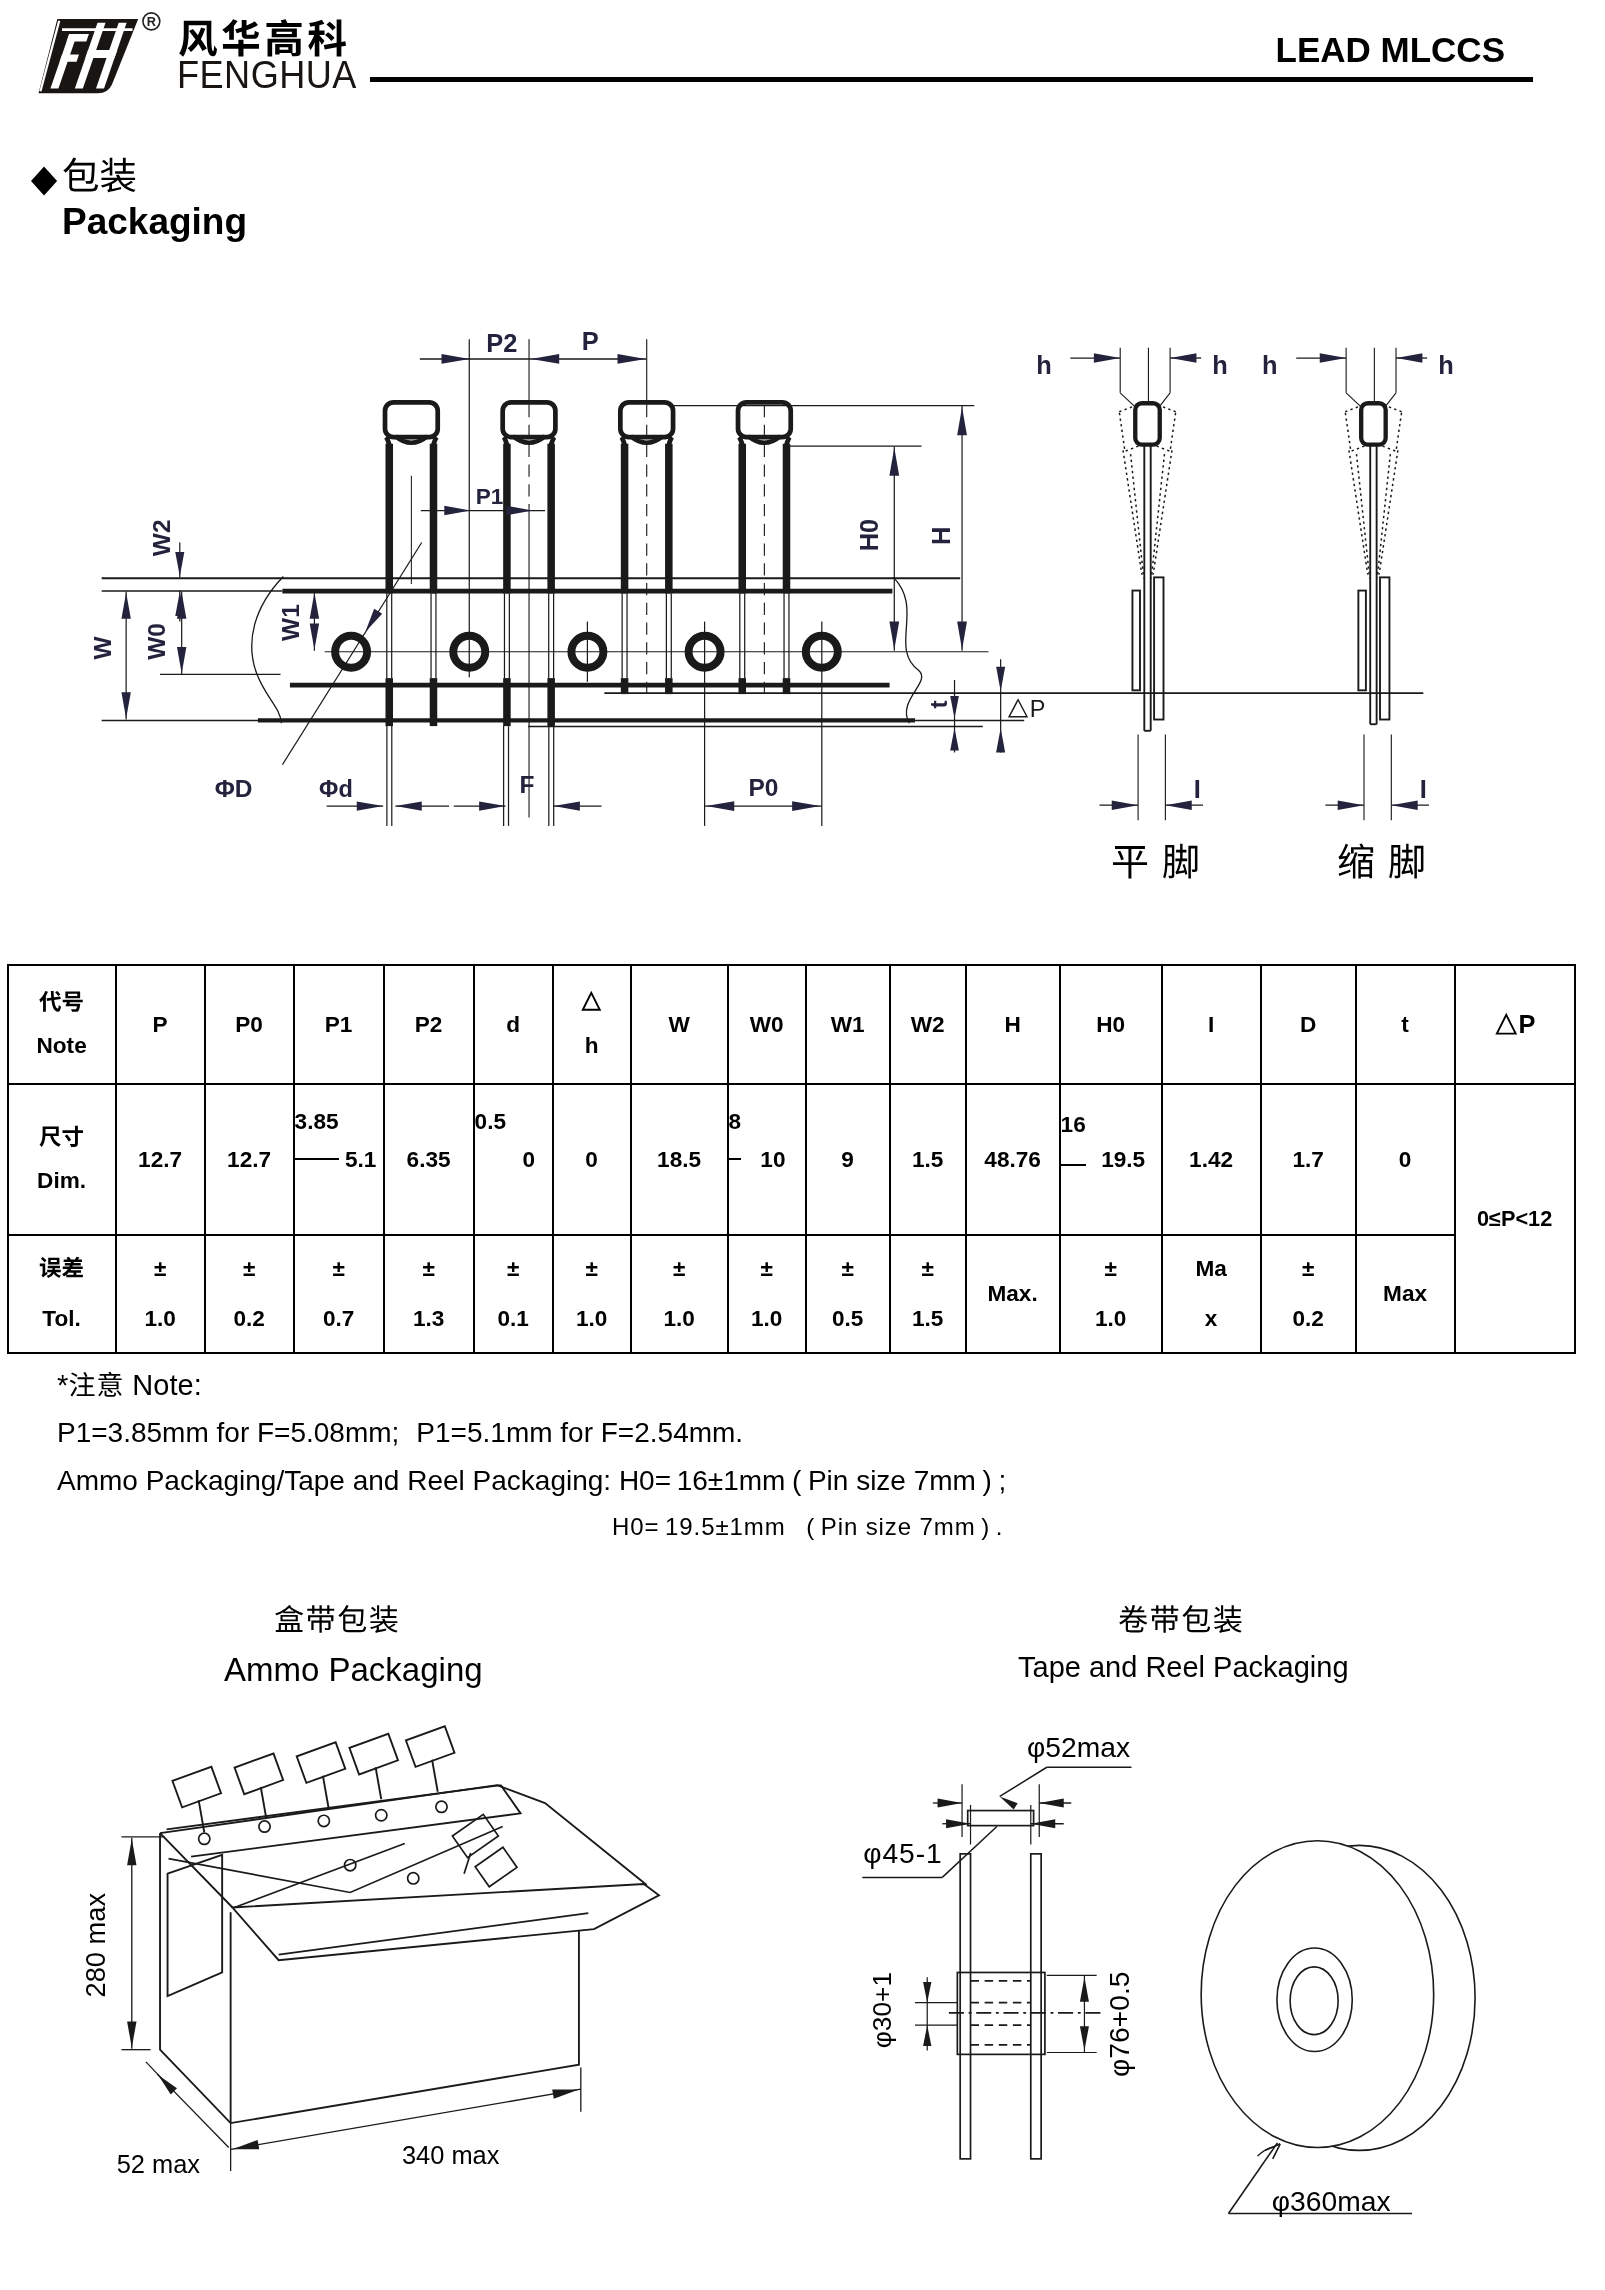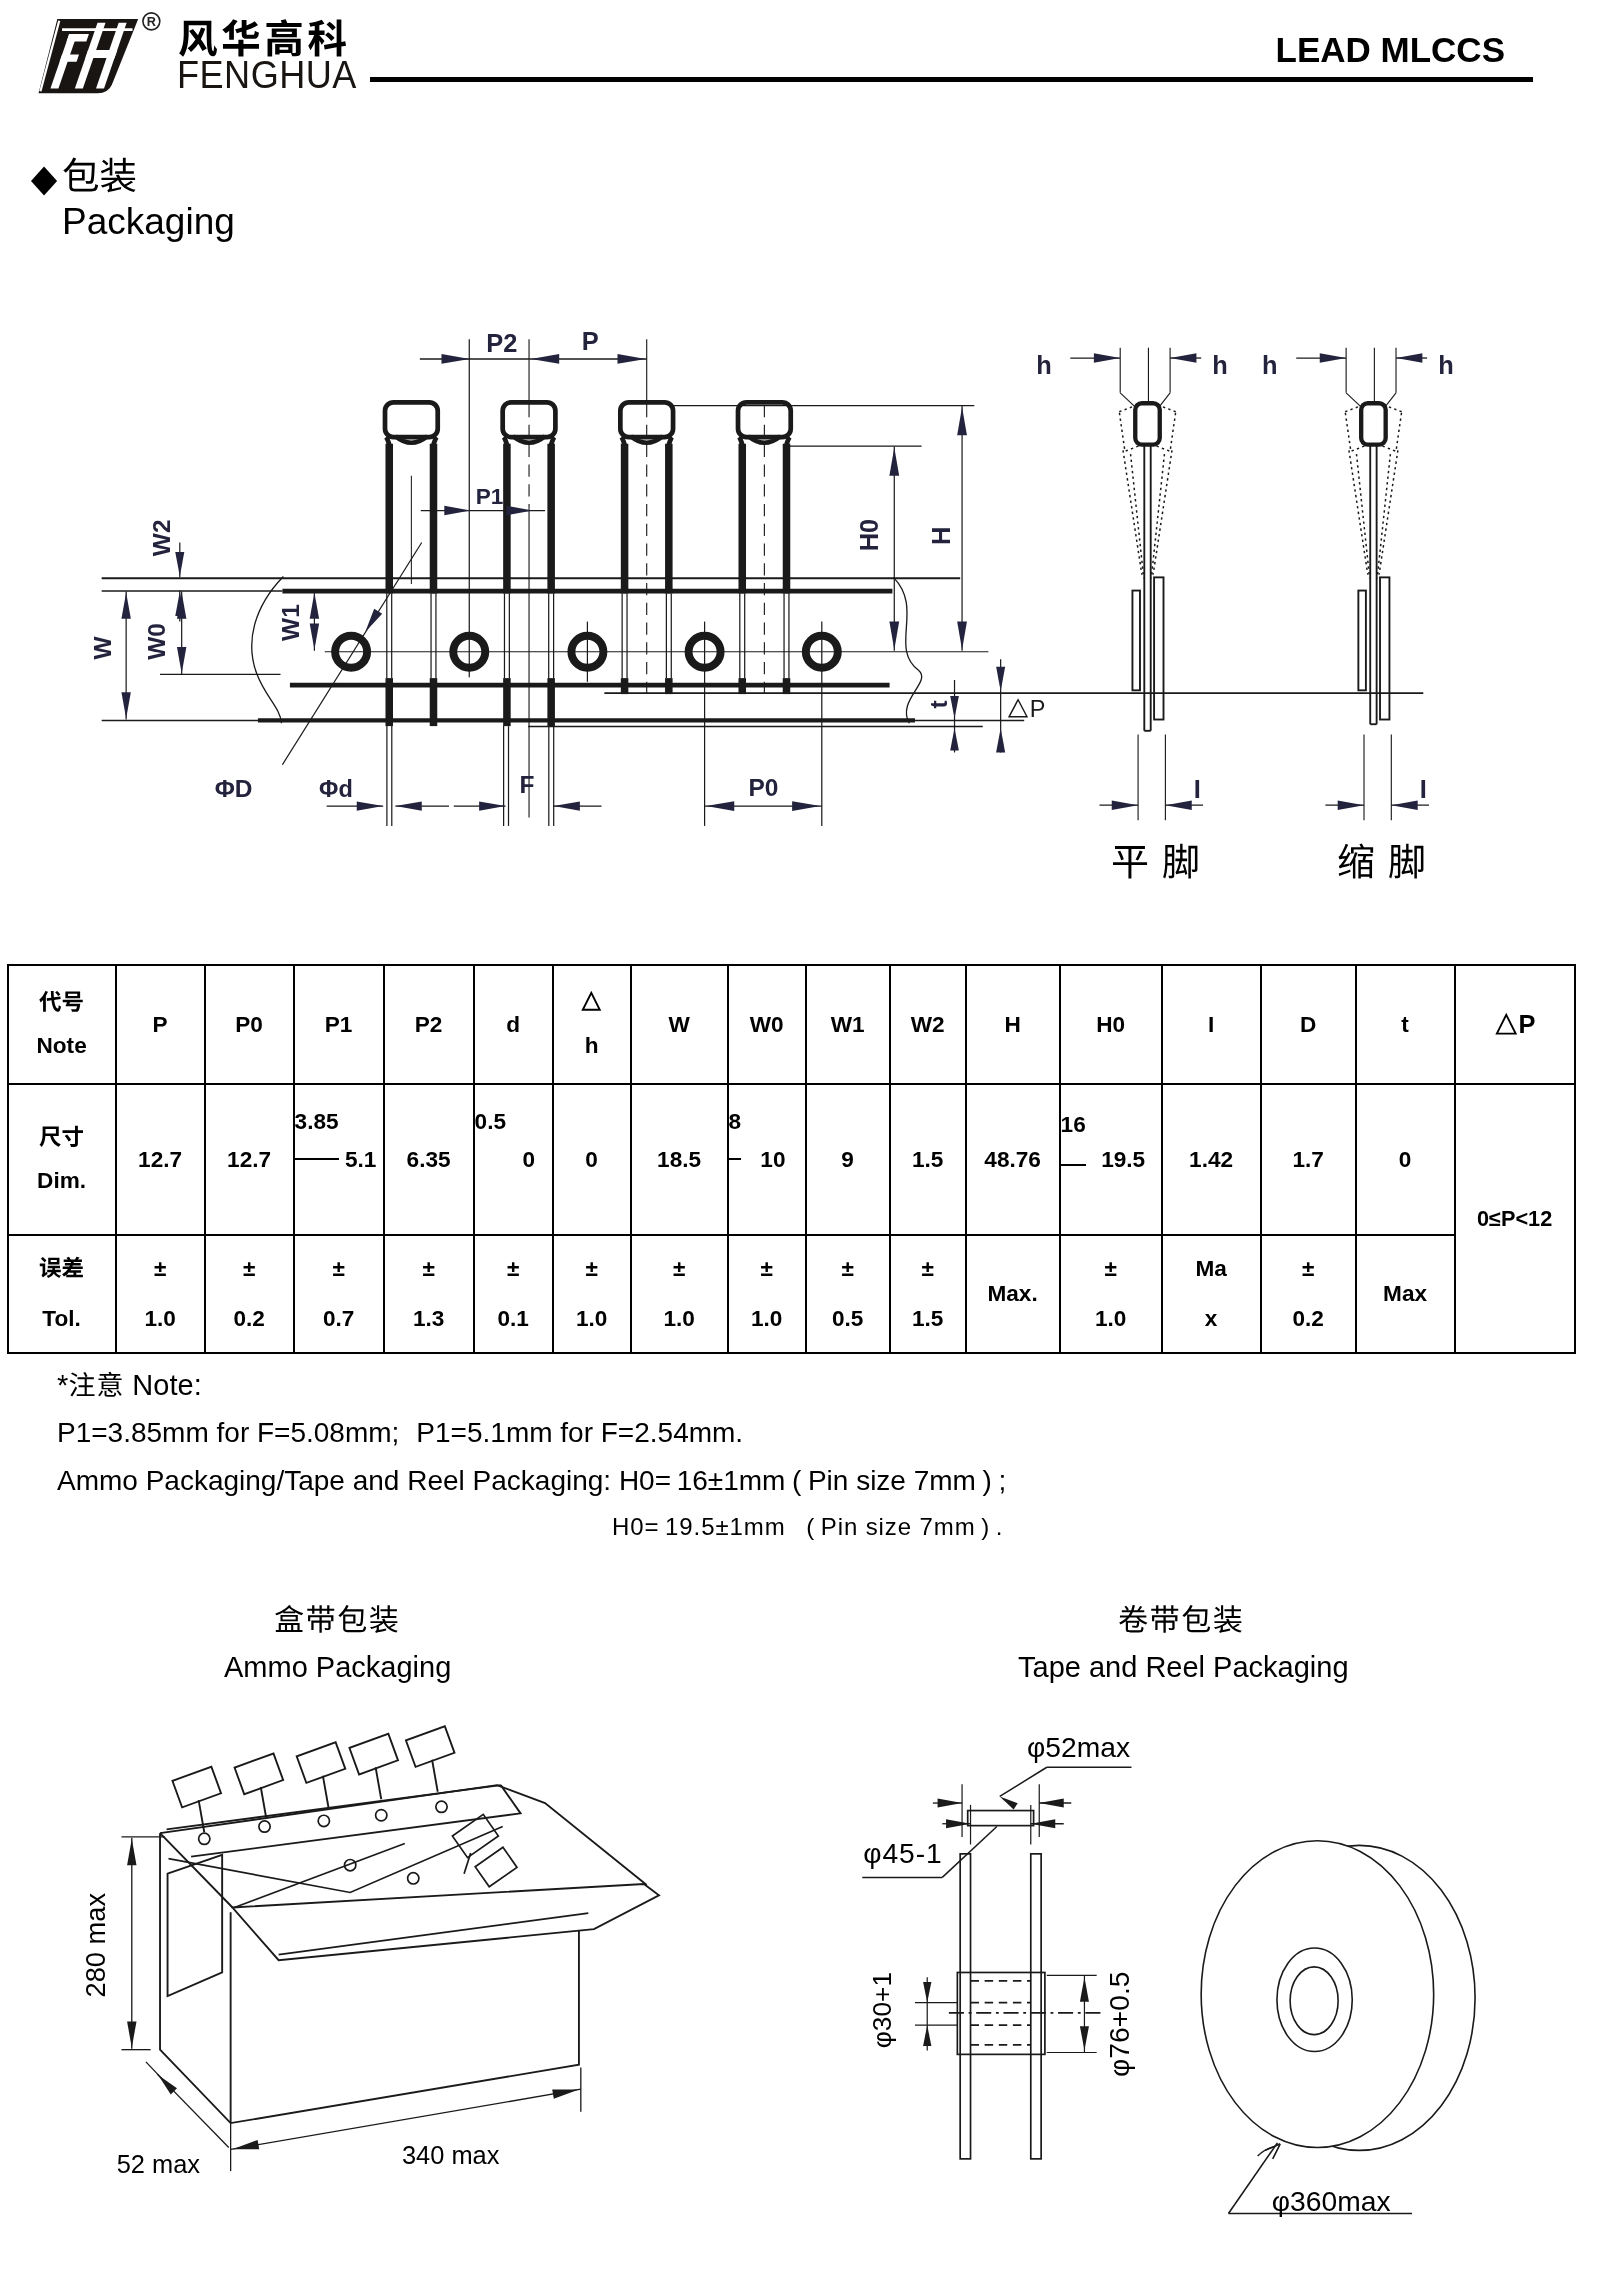--- a/index.html
+++ b/index.html
@@ -77,21 +77,21 @@
 
 <svg class="abs" style="left:31px;top:166px" width="27" height="30" viewBox="0 0 30 32">
     <polygon points="14.5,0 29,16 14.5,32 0,16" fill="#000"></polygon>
   </svg>
 
 <svg style="position:absolute;left:62px;top:156px;overflow:visible" width="75" height="38" fill="#000" viewBox="0 0 80 40">
     <use href="#gr5305" transform="translate(0.0,35.20) scale(0.04000,-0.04000)"></use>
     <use href="#gr88c5" transform="translate(40.0,35.20) scale(0.04000,-0.04000)"></use>
   </svg>
 
-<div class="abs" style="left:62px;top:202px;font-size:37px;font-weight:400;line-height:1.1">Packaging</div>
+<div class="abs" style="left:62px;top:202px;font-size:37px;font-weight:700;line-height:1.1">Packaging</div>
 
 <svg style="position:absolute;left:0;top:0" width="1605" height="942" viewBox="0 0 1705 1000">
     <g>
       <line x1="108.0" y1="614.0" x2="1020.0" y2="614.0" stroke="#1a1a1a" stroke-width="2.0"></line>
     </g>
     <g>
       <line x1="108.0" y1="627.5" x2="300.0" y2="627.5" stroke="#1a1a1a" stroke-width="1.5"></line>
       <line x1="300.0" y1="627.5" x2="948.0" y2="627.5" stroke="#1a1a1a" stroke-width="5.0"></line>
     </g>
     <g>
@@ -613,21 +613,21 @@
 
 <div class="abs" style="left:612px;top:1515px;font-size:24px;line-height:1;letter-spacing:0.9px">H0<span style="letter-spacing:6.6px">=</span>19.5±1mm &nbsp;<span style="padding:0 5.6px">(</span>Pin size 7mm<span style="padding:0 5.6px">)</span>.</div>
 
 <svg style="position:absolute;left:274px;top:1604px;overflow:visible" width="125" height="30" fill="#000" viewBox="0 0 133.094 32">
     <use href="#gr76d2" transform="translate(0.0,28.16) scale(0.03200,-0.03200)"></use>
     <use href="#gr5e26" transform="translate(33.7,28.16) scale(0.03200,-0.03200)"></use>
     <use href="#gr5305" transform="translate(67.4,28.16) scale(0.03200,-0.03200)"></use>
     <use href="#gr88c5" transform="translate(101.1,28.16) scale(0.03200,-0.03200)"></use>
   </svg>
 
-<div class="abs" style="left:224px;top:1651px;font-size:29px;line-height:1.15">Ammo Packaging</div>
+<div class="abs" style="left:224px;top:1651px;font-size:33px;line-height:1.15">Ammo Packaging</div>
 
 <svg style="position:absolute;left:1118px;top:1604px;overflow:visible" width="125" height="30" fill="#000" viewBox="0 0 133.094 32">
     <use href="#gr5377" transform="translate(0.0,28.16) scale(0.03200,-0.03200)"></use>
     <use href="#gr5e26" transform="translate(33.7,28.16) scale(0.03200,-0.03200)"></use>
     <use href="#gr5305" transform="translate(67.4,28.16) scale(0.03200,-0.03200)"></use>
     <use href="#gr88c5" transform="translate(101.1,28.16) scale(0.03200,-0.03200)"></use>
   </svg>
 
 <div class="abs" style="left:1018px;top:1651px;font-size:29px;line-height:1.15">Tape and Reel Packaging</div>
 

